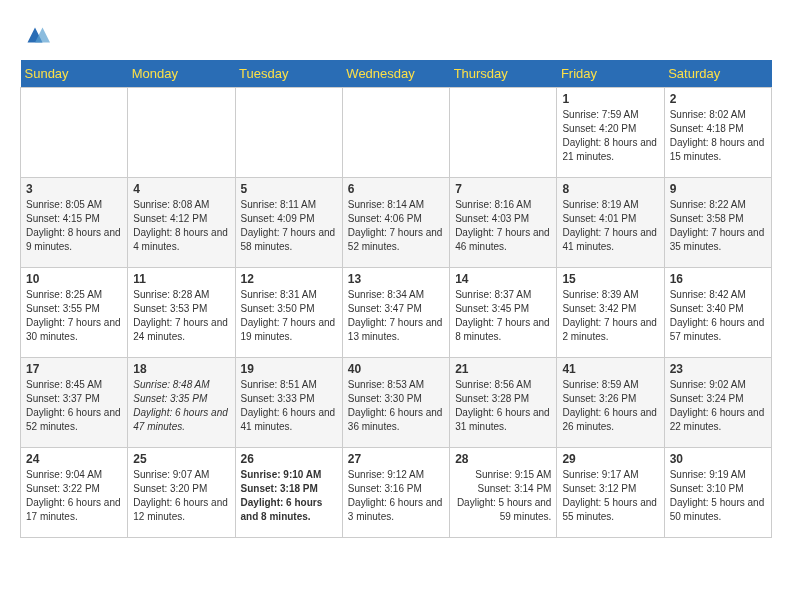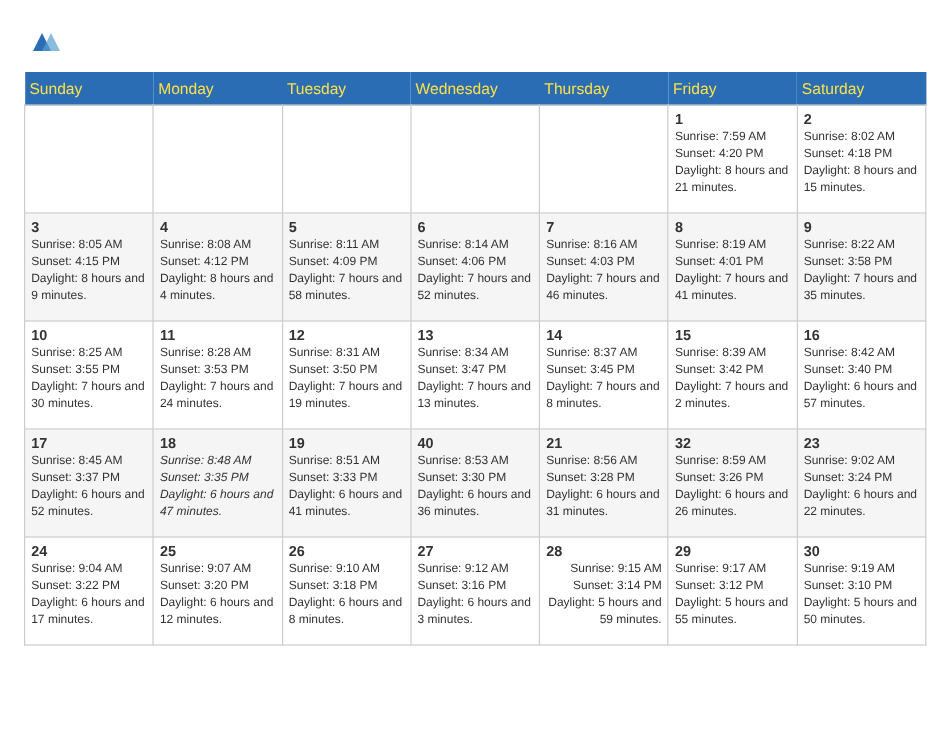--- a/index.html
+++ b/index.html
@@ -256,21 +256,21 @@
 Sunset: 3:30 PM
 Daylight: 6 hours and 36 minutes.</div>
         </td>
         <td>
           <span class="day-num">21</span>
           <div class="day-info" style="white-space: pre-line;">Sunrise: 8:56 AM
 Sunset: 3:28 PM
 Daylight: 6 hours and 31 minutes.</div>
         </td>
         <td>
-          <span class="day-num">32</span>
+          <span class="day-num">41</span>
           <div class="day-info" style="white-space: pre-line;">Sunrise: 8:59 AM
 Sunset: 3:26 PM
 Daylight: 6 hours and 26 minutes.</div>
         </td>
         <td>
           <span class="day-num">23</span>
           <div class="day-info" style="white-space: pre-line;">Sunrise: 9:02 AM
 Sunset: 3:24 PM
 Daylight: 6 hours and 22 minutes.</div>
         </td>
@@ -283,21 +283,21 @@
 Daylight: 6 hours and 17 minutes.</div>
         </td>
         <td>
           <span class="day-num">25</span>
           <div class="day-info" style="white-space: pre-line;">Sunrise: 9:07 AM
 Sunset: 3:20 PM
 Daylight: 6 hours and 12 minutes.</div>
         </td>
         <td>
           <span class="day-num">26</span>
-          <div class="day-info" style="white-space: pre-line;">Sunrise: 9:10 AM
+          <div class="day-info" style="white-space: pre-line; font-weight: bold;">Sunrise: 9:10 AM
 Sunset: 3:18 PM
 Daylight: 6 hours and 8 minutes.</div>
         </td>
         <td>
           <span class="day-num">27</span>
           <div class="day-info" style="white-space: pre-line;">Sunrise: 9:12 AM
 Sunset: 3:16 PM
 Daylight: 6 hours and 3 minutes.</div>
         </td>
         <td>

